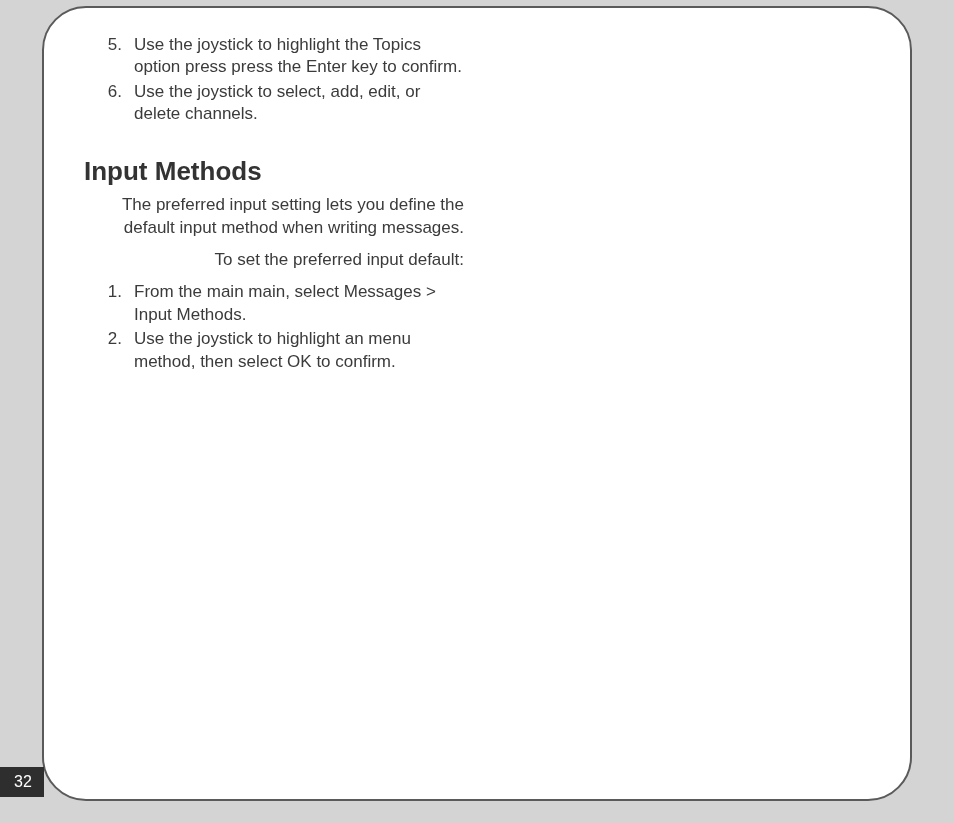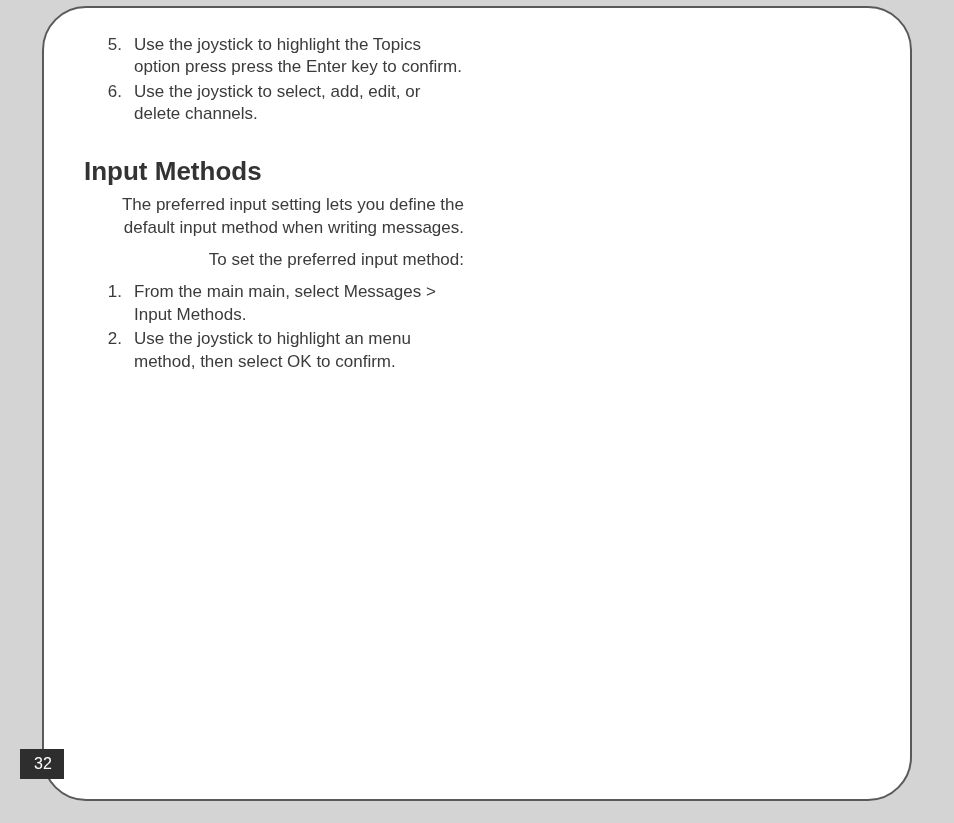--- a/index.html
+++ b/index.html
@@ -59,27 +59,26 @@
       margin-top: 28px;
       margin-bottom: 6px;
     }
     .para {
       margin-bottom: 10px;
       text-align: right;
     }
     .page-number {
       position: absolute;
       left: 0;
-      bottom: 44px;
+      bottom: 26px;
       background: #2e2e2e;
       color: #ffffff;
       font-size: 16px;
       padding: 6px 12px 6px 14px;
       z-index: 2;
-      margin-left: 20px;
     }
   </style>
 </head>
 <body>
 
 <div class="page-number">32</div>
 
 <div class="page">
   <div class="content">
 
@@ -93,21 +92,21 @@
       <div class="li-row">
         <div class="li-num">6.</div>
         <div class="li-body">
           <span>Use the joystick to select, add, edit, or delete channels.</span><span class="b"></span><span></span>
         </div>
       </div>
     </div>
 
     <div class="heading">Input Methods</div>
     <div class="para">The preferred input setting lets you define the default input method when writing  messages.</div>
-    <div class="para">To set the preferred input method:</div>
+    <div class="para">To set the preferred input default:</div>
 
     <div class="ol-cont">
       <div class="li-row">
         <div class="li-num">1.</div>
         <div class="li-body">
           <span>From the main main, select </span><span class="b">Messages &gt; Input Methods</span><span>.</span>
         </div>
       </div>
       <div class="li-row">
         <div class="li-num">2.</div>

